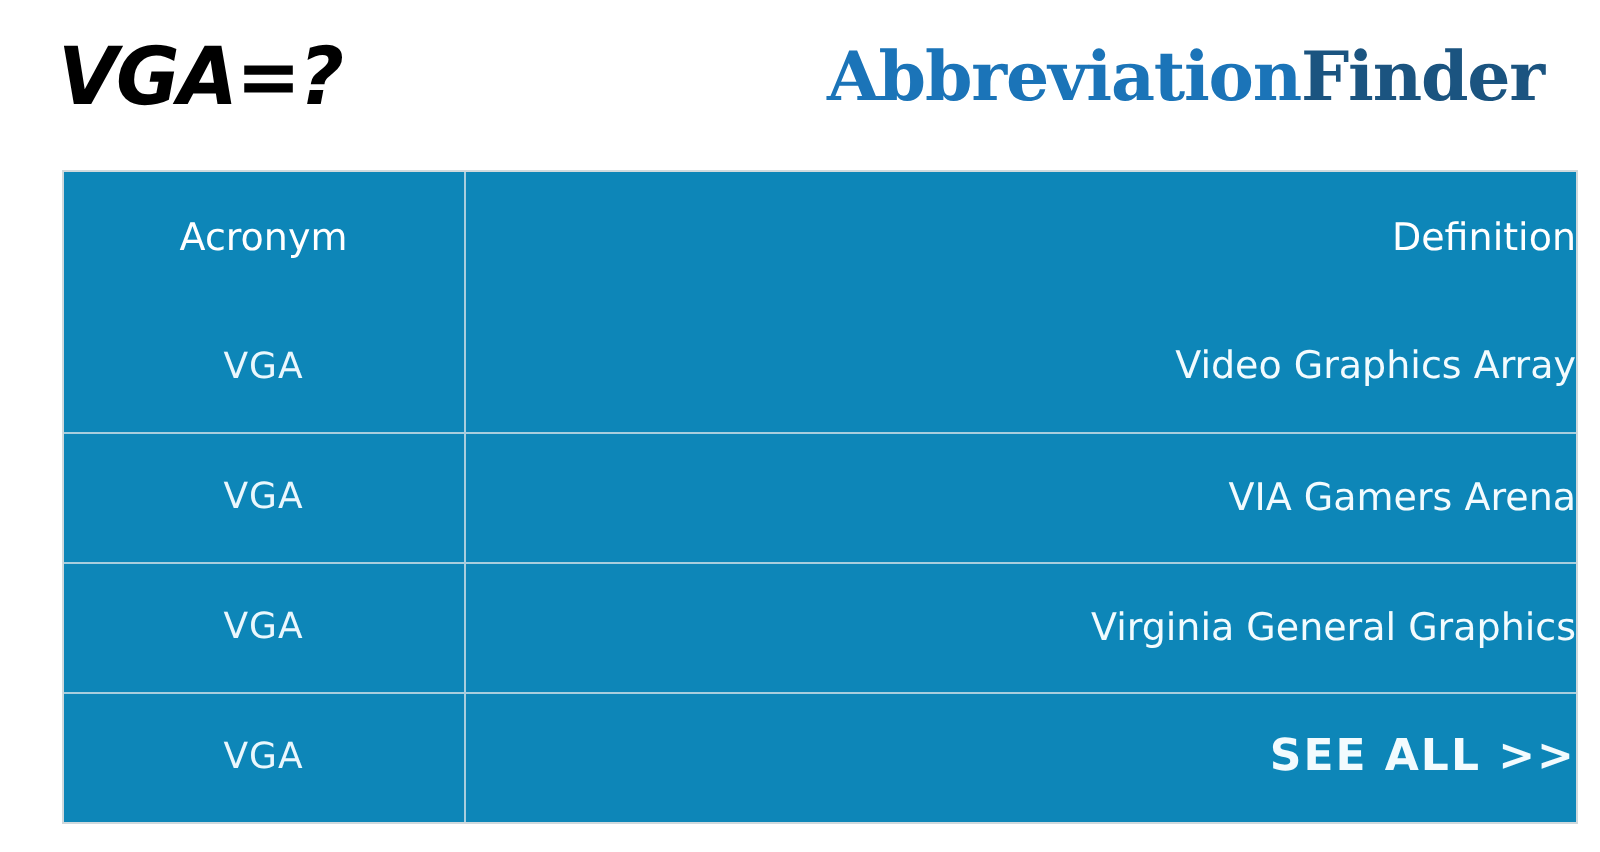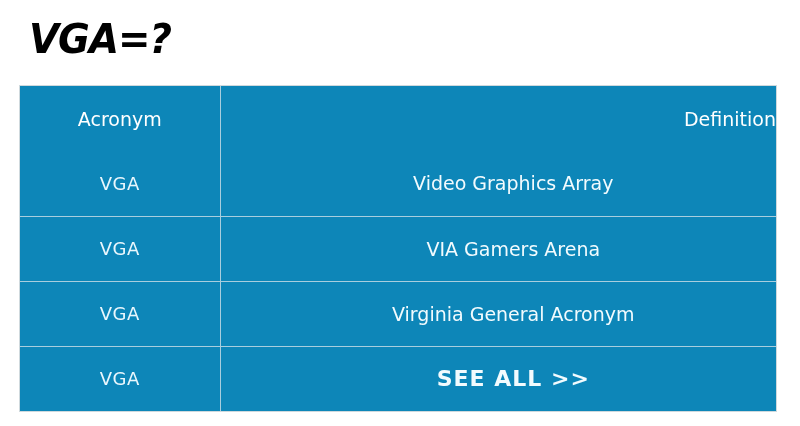--- a/index.html
+++ b/index.html
@@ -51,21 +51,21 @@
     line-height: 42px;
     white-space: nowrap;
     letter-spacing: -0.6px;
   }
   #brand-logo .brand-part-1 { color: #1b74b8; }
   #brand-logo .brand-part-2 { color: #1b5480; }
 
   
   #acronym-table {
     position: absolute;
-    left: 20px;
+    left: 32px;
     top: 86px;
     width: 756px;
     height: 325px;
     border-collapse: collapse;
     table-layout: fixed;
     background: #eab308;
     box-shadow: 0 0 0 1px #cfd9dd;
   }
 
   #acronym-table tr { height: 65px; }
@@ -107,38 +107,41 @@
   }
 
   #acronym-table tbody td.cell-acronym {
     text-align: center;
     font-family: "DejaVu Sans", sans-serif;
     font-size: 18px;
     color: #eaf7fd;
     letter-spacing: 0.5px;
   }
   #acronym-table tbody td.cell-definition {
-    text-align: center;
+    text-align: right;
     padding-left: 30px;
     font-family: "DejaVu Sans", sans-serif;
     font-size: 19px;
     color: #f2fbfe;
   }
   #acronym-table tbody tr.see-all-row td.cell-definition {
     font-size: 22px;
     font-weight: bold;
     letter-spacing: 1px;
   }
 </style>
 </head>
 <body>
 
 <div id="header">
   <div id="page-title">VGA=?</div>
 
+  <div id="brand-logo">
+    <span class="brand-part-1">Abbreviation</span><span class="brand-part-2">Finder</span>
+  </div>
 </div>
 
 <table id="acronym-table">
   <colgroup>
     <col class="col-acronym">
     <col class="col-definition">
   </colgroup>
   <thead>
     <tr>
       <th class="th-acronym">Acronym</th>
@@ -149,20 +152,20 @@
     <tr>
       <td class="cell-acronym">VGA</td>
       <td class="cell-definition">Video Graphics Array</td>
     </tr>
     <tr>
       <td class="cell-acronym">VGA</td>
       <td class="cell-definition">VIA Gamers Arena</td>
     </tr>
     <tr>
       <td class="cell-acronym">VGA</td>
-      <td class="cell-definition">Virginia General Acronym</td>
+      <td class="cell-definition">Virginia General Graphics</td>
     </tr>
     <tr class="see-all-row">
       <td class="cell-acronym">VGA</td>
       <td class="cell-definition">SEE ALL &gt;&gt;</td>
     </tr>
   </tbody>
 </table>
 
 </body></html>

